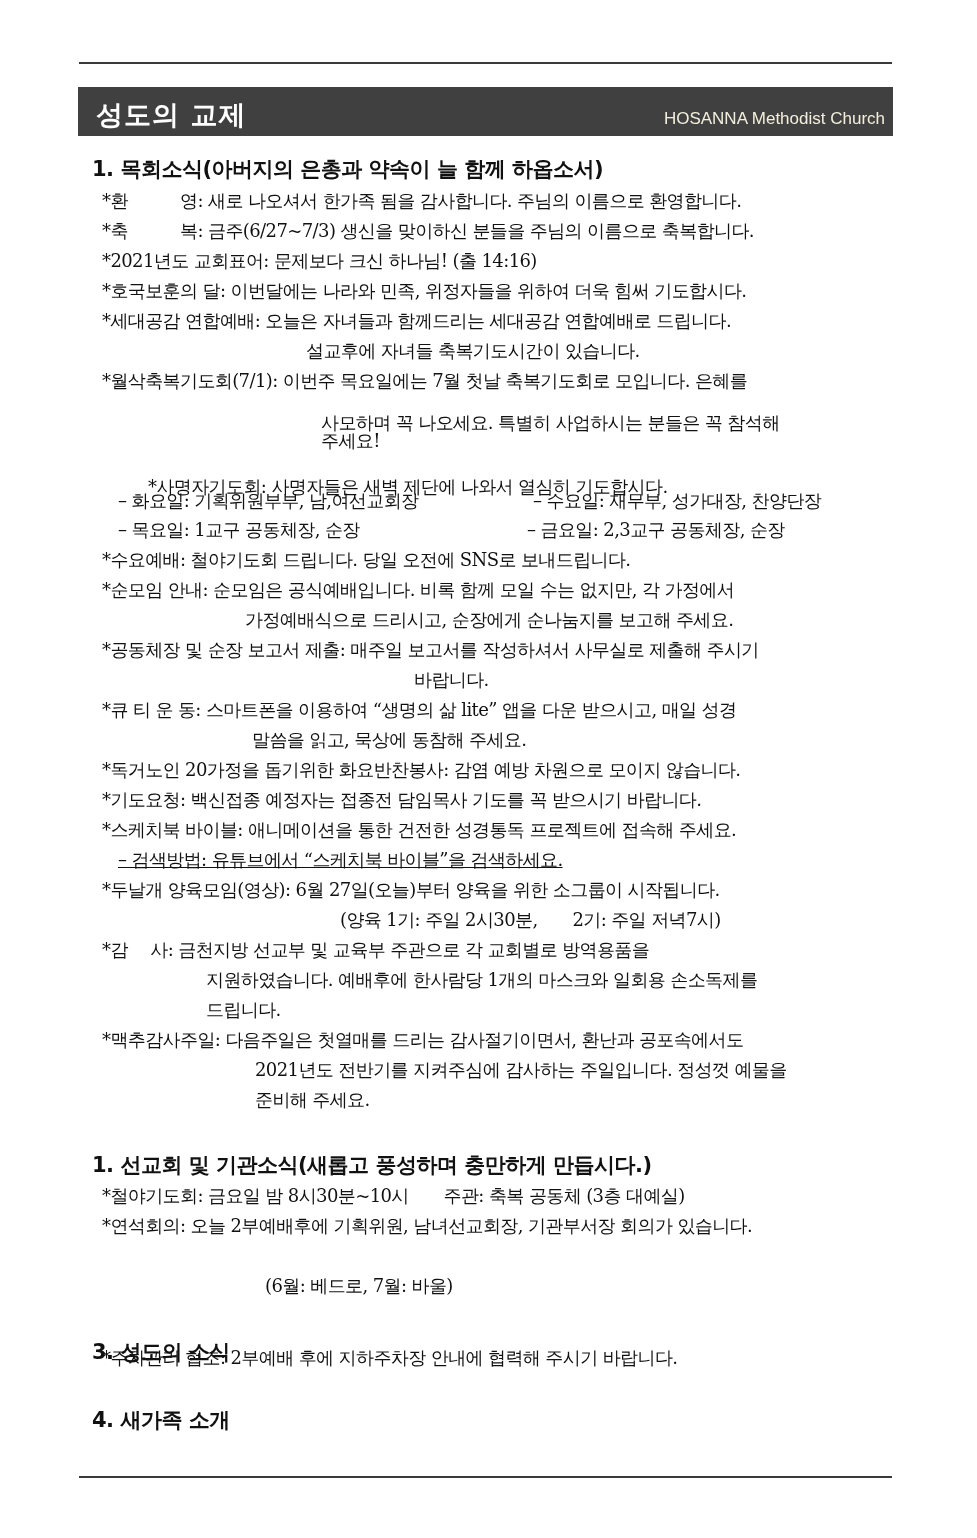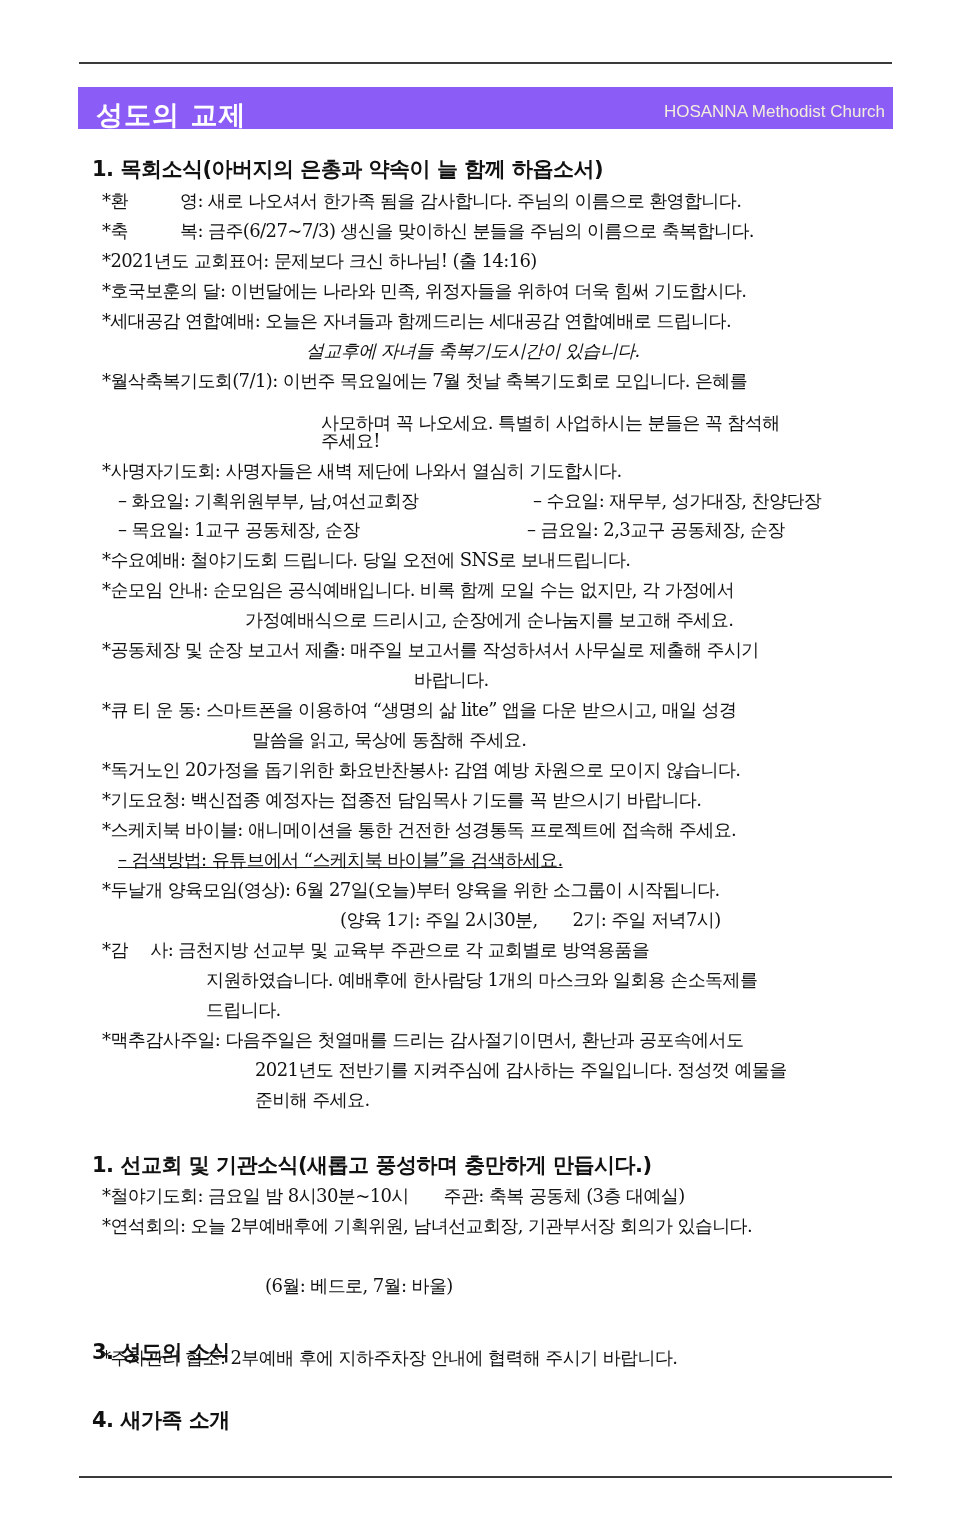--- a/index.html
+++ b/index.html
@@ -1,21 +1,21 @@
 <!DOCTYPE html>
 <html><head>
 <meta charset="utf-8">
 <style>
   html, body { margin:0; padding:0; background:#ffffff; }
   body { width:977px; height:1538px; position:relative; overflow:hidden;
          font-family:"DejaVu Serif","Liberation Serif",serif; color:#111; }
   .rule { position:absolute; left:79px; width:813px; height:2px; background:#3a3a3a; }
   .rule.top { top:62px; }
   .rule.bottom { top:1476px; }
-  .banner { position:absolute; left:78px; top:87px; width:815px; height:42px; background:#8b5cf6; }
+  .banner { position:absolute; left:78px; top:87px; width:815px; height:49px; background:#404040; }
   .banner-title { position:absolute; left:18px; top:10px; font-family:"DejaVu Sans","Liberation Sans",sans-serif;
                   font-weight:bold; font-size:27px; color:#ffffff; letter-spacing:1px; }
   .banner-sub { position:absolute; right:8px; bottom:7px; font-family:"Liberation Sans","DejaVu Sans",sans-serif;
                 font-size:17px; color:#f3efdc; }
   .banner-sub b { font-weight:normal; }
   .sec { position:absolute; left:92px; font-family:"DejaVu Sans","Liberation Sans",sans-serif; font-weight:bold;
          font-size:21px; letter-spacing:-0.5px; white-space:nowrap; }
   .line { position:absolute; font-size:18px; white-space:nowrap; letter-spacing:-0.6px; line-height:1; }
   .b { left:102px; }
 </style>
@@ -29,25 +29,25 @@
   <div class="banner-sub"><b>HOSANNA</b><span> Methodist Church</span></div>
 </div>
 
 <div class="sec" style="top:155px;">1. 목회소식(아버지의 은총과 약속이 늘 함께 하옵소서)</div>
 
 <div class="line b" style="top:192px;">*환　　　영: 새로 나오셔서 한가족 됨을 감사합니다. 주님의 이름으로 환영합니다.</div>
 <div class="line b" style="top:222px;">*축　　　복: 금주(6/27~7/3) 생신을 맞이하신 분들을 주님의 이름으로 축복합니다.</div>
 <div class="line b" style="top:252px;">*2021년도 교회표어: 문제보다 크신 하나님! (출 14:16)</div>
 <div class="line b" style="top:282px;">*호국보훈의 달: 이번달에는 나라와 민족, 위정자들을 위하여 더욱 힘써 기도합시다.</div>
 <div class="line b" style="top:312px;">*세대공감 연합예배: 오늘은 자녀들과 함께드리는 세대공감 연합예배로 드립니다.</div>
-<div class="line" style="left:306px; top:342px;font-style:italic;">설교후에 자녀들 축복기도시간이 있습니다.</div>
+<div class="line" style="left:306px; top:342px;">설교후에 자녀들 축복기도시간이 있습니다.</div>
 <div class="line b" style="top:372px;">*월삭축복기도회(7/1): 이번주 목요일에는 7월 첫날 축복기도회로 모입니다. 은혜를</div>
 <div class="line" style="left:321px; top:414px;">사모하며 꼭 나오세요. 특별히 사업하시는 분들은 꼭 참석해</div>
 <div class="line" style="left:321px; top:432px;">주세요!</div>
-<div class="line b" style="top:462px;">*사명자기도회: 사명자들은 새벽 제단에 나와서 열심히 기도합시다.</div>
+<div class="line b" style="top:478px;margin-left:46px;">*사명자기도회: 사명자들은 새벽 제단에 나와서 열심히 기도합시다.</div>
 <div class="line" style="left:118px; top:492px;">– 화요일: 기획위원부부, 남,여선교회장</div>
 <div class="line" style="left:533px; top:492px;">– 수요일: 재무부, 성가대장, 찬양단장</div>
 <div class="line" style="left:118px; top:521px;">– 목요일: 1교구 공동체장, 순장</div>
 <div class="line" style="left:527px; top:521px;">– 금요일: 2,3교구 공동체장, 순장</div>
 <div class="line b" style="top:551px;">*수요예배: 철야기도회 드립니다. 당일 오전에 SNS로 보내드립니다.</div>
 <div class="line b" style="top:581px;">*순모임 안내: 순모임은 공식예배입니다. 비록 함께 모일 수는 없지만, 각 가정에서</div>
 <div class="line" style="left:245px; top:611px;">가정예배식으로 드리시고, 순장에게 순나눔지를 보고해 주세요.</div>
 <div class="line b" style="top:641px;">*공동체장 및 순장 보고서 제출: 매주일 보고서를 작성하셔서 사무실로 제출해 주시기</div>
 <div class="line" style="left:414px; top:671px;">바랍니다.</div>
 <div class="line b" style="top:701px;">*큐 티 운 동: 스마트폰을 이용하여 “생명의 삶 lite” 앱을 다운 받으시고, 매일 성경</div>

